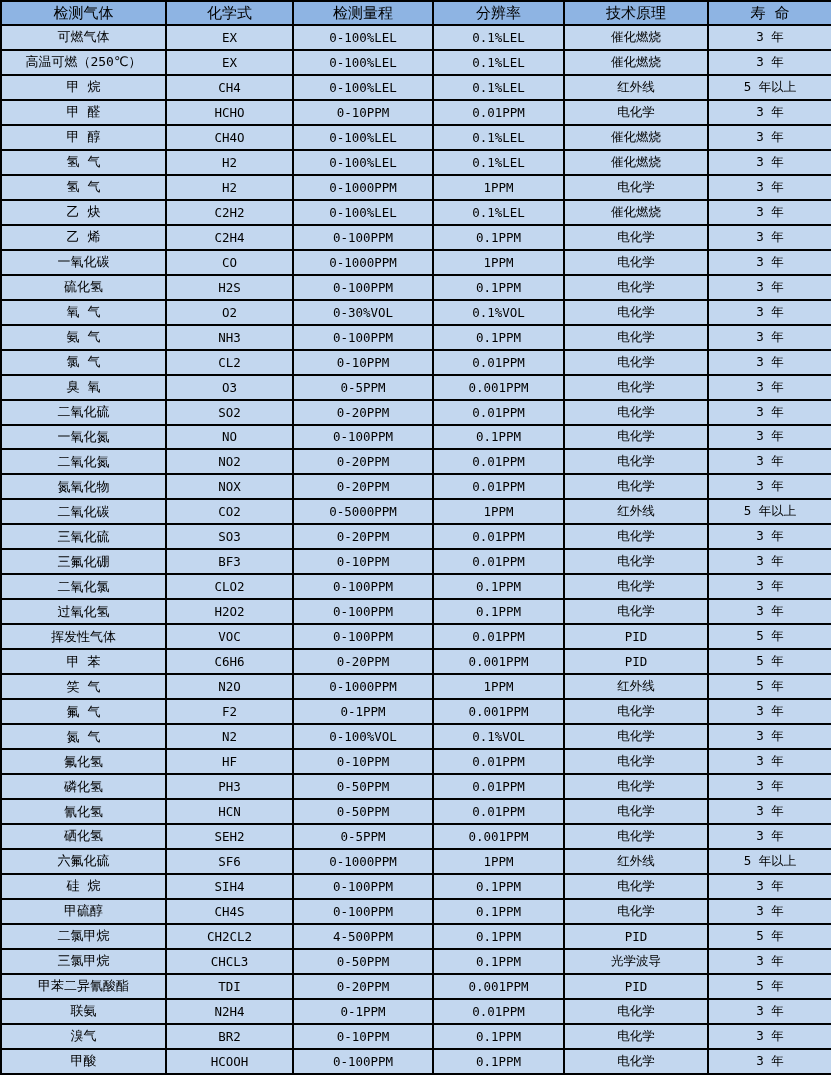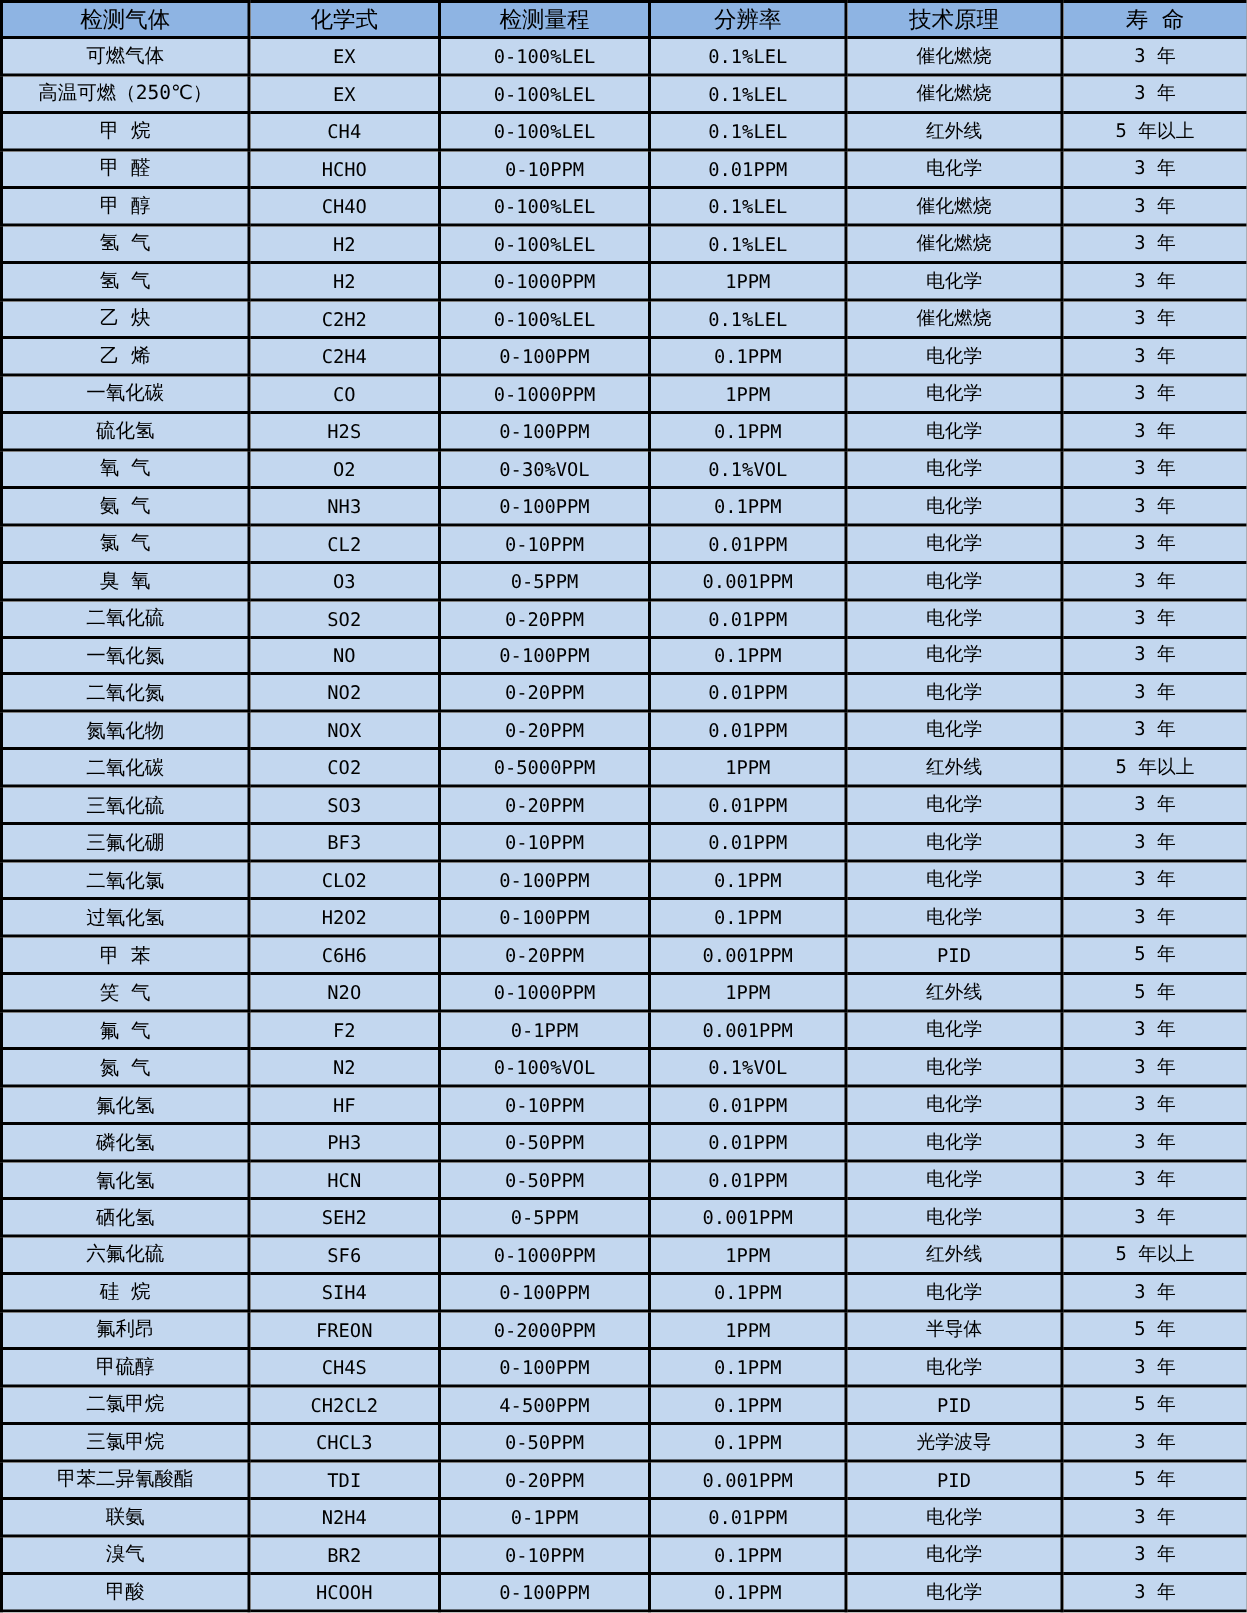--- a/index.html
+++ b/index.html
@@ -253,20 +253,28 @@
       </tr>
       <tr>
         <td class="col-0">过氧化氢</td>
         <td class="col-1">H2O2</td>
         <td class="col-2">0-100PPM</td>
         <td class="col-3">0.1PPM</td>
         <td class="col-4">电化学</td>
         <td class="col-5">3 年</td>
       </tr>
       <tr>
+        <td class="col-0">挥发性气体</td>
+        <td class="col-1">VOC</td>
+        <td class="col-2">0-100PPM</td>
+        <td class="col-3">0.01PPM</td>
+        <td class="col-4">PID</td>
+        <td class="col-5">5 年</td>
+      </tr>
+      <tr>
         <td class="col-0">甲 苯</td>
         <td class="col-1">C6H6</td>
         <td class="col-2">0-20PPM</td>
         <td class="col-3">0.001PPM</td>
         <td class="col-4">PID</td>
         <td class="col-5">5 年</td>
       </tr>
       <tr>
         <td class="col-0">笑 气</td>
         <td class="col-1">N2O</td>
@@ -333,28 +341,20 @@
       </tr>
       <tr>
         <td class="col-0">硅 烷</td>
         <td class="col-1">SIH4</td>
         <td class="col-2">0-100PPM</td>
         <td class="col-3">0.1PPM</td>
         <td class="col-4">电化学</td>
         <td class="col-5">3 年</td>
       </tr>
       <tr>
-        <td class="col-0">氟利昂</td>
-        <td class="col-1">FREON</td>
-        <td class="col-2">0-2000PPM</td>
-        <td class="col-3">1PPM</td>
-        <td class="col-4">半导体</td>
-        <td class="col-5">5 年</td>
-      </tr>
-      <tr>
         <td class="col-0">甲硫醇</td>
         <td class="col-1">CH4S</td>
         <td class="col-2">0-100PPM</td>
         <td class="col-3">0.1PPM</td>
         <td class="col-4">电化学</td>
         <td class="col-5">3 年</td>
       </tr>
       <tr>
         <td class="col-0">二氯甲烷</td>
         <td class="col-1">CH2CL2</td>

